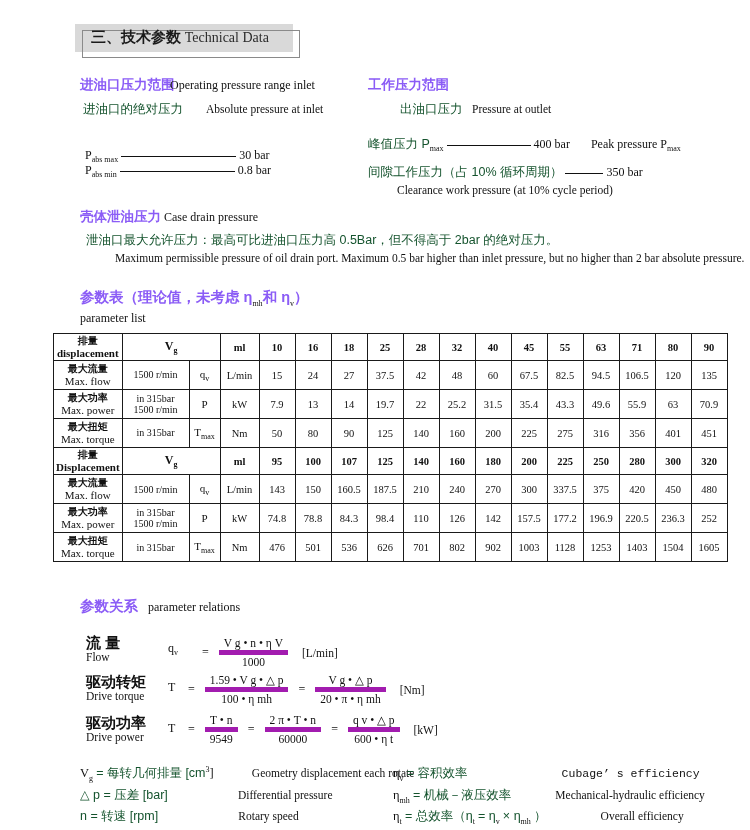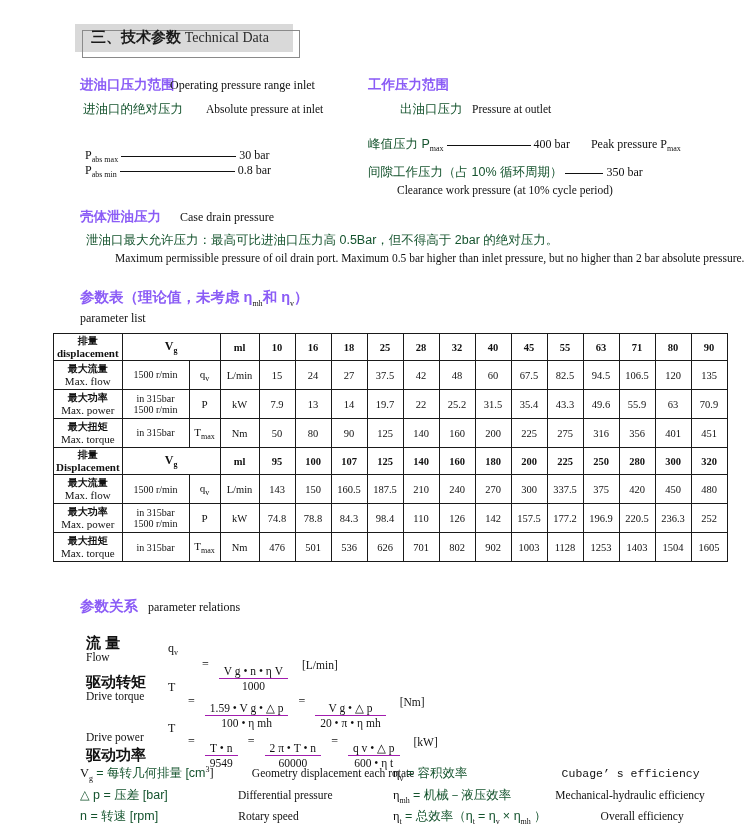--- a/index.html
+++ b/index.html
@@ -152,21 +152,21 @@
 
   
   .frac {
     display: inline-block;
     text-align: center;
     vertical-align: middle;
     font-family: "Liberation Serif", serif;
     font-size: 11.5px;
     line-height: 1.25;
   }
-  .frac .num { display: block; padding: 0 5px; border-bottom: 1px solid #a21caf; margin-top: 28px; }
+  .frac .num { display: block; padding: 0 5px; border-bottom: 5px solid #a21caf; }
   .frac .den { display: block; padding: 0 5px; }
   .eqlabel-cn { font-size: 15px; font-weight: bold; font-family: "Liberation Sans", sans-serif; }
   .eqlabel-en { font-size: 11.5px; font-family: "Liberation Serif", serif; }
   .op { display: inline-block; padding: 0 6px; vertical-align: middle; font-size: 12px;}
   .unitbr { display:inline-block; padding-left: 10px; vertical-align: middle; font-size: 11.5px;}
 </style>
 </head>
 <body>
 
 <div class="page">
@@ -212,21 +212,21 @@
 
   <div class="abs" style="left:368px; top:164px; font-size:12px;">
     <span class="t-cn">间隙工作压力（占 10% 循环周期）</span>
     <span class="leader" style="width:38px;"></span>
     <span>350 bar</span>
   </div>
 
   <div class="abs t-en" style="left:368px; top:184px;">Clearance work pressure (at 10% cycle period)</div>
 
   <div class="abs h-cn" style="left:80px; top:208px;">壳体泄油压力</div>
-  <div class="abs h-en" style="left:180px; top:210px;">Case drain pressure</div>
+  <div class="abs h-en" style="left:164px; top:210px;">Case drain pressure</div>
 
   <div class="abs t-cn" style="left:86px; top:232px;">泄油口最大允许压力：最高可比进油口压力高 0.5Bar，但不得高于 2bar 的绝对压力。</div>
   <div class="abs t-en" style="left:86px; top:252px;">Maximum permissible pressure of oil drain port. Maximum 0.5 bar higher than inlet pressure, but no higher than 2 bar absolute pressure.</div>
 
   <div class="abs" style="left:80px; top:288px;">
     <span class="h-cn" style="font-size:14.5px;">参数表（理论值，未考虑 η</span><span class="sub">mh</span><span class="h-cn" style="font-size:14.5px;">和 η</span><span class="sub">v</span><span class="h-cn" style="font-size:14.5px;">）</span>
   </div>
   <div class="abs h-en" style="left:80px; top:311px;">parameter list</div>
 
   <table class="ptable">
@@ -453,21 +453,21 @@
       <span class="den">100  •  η mh</span>
     </span>
     <span class="op">=</span>
     <span class="frac">
       <span class="num">V g  •  △ p</span>
       <span class="den">20 •  π  •  η mh</span>
     </span>
     <span class="unitbr">[Nm]</span>
   </div>
 
-  <div class="abs eqlabel-cn" style="left:86px; top:714px;margin-top:32px;">驱动功率</div>
+  <div class="abs eqlabel-cn" style="left:86px; top:714px;">驱动功率</div>
   <div class="abs eqlabel-en" style="left:86px; top:731px;">Drive power</div>
   <div class="abs" style="left:168px; top:721px; font-size:12px;">T</div>
   <div class="abs" style="left:182px; top:713px;">
     <span class="op">=</span>
     <span class="frac">
       <span class="num">T • n</span>
       <span class="den">9549</span>
     </span>
     <span class="op">=</span>
     <span class="frac">

